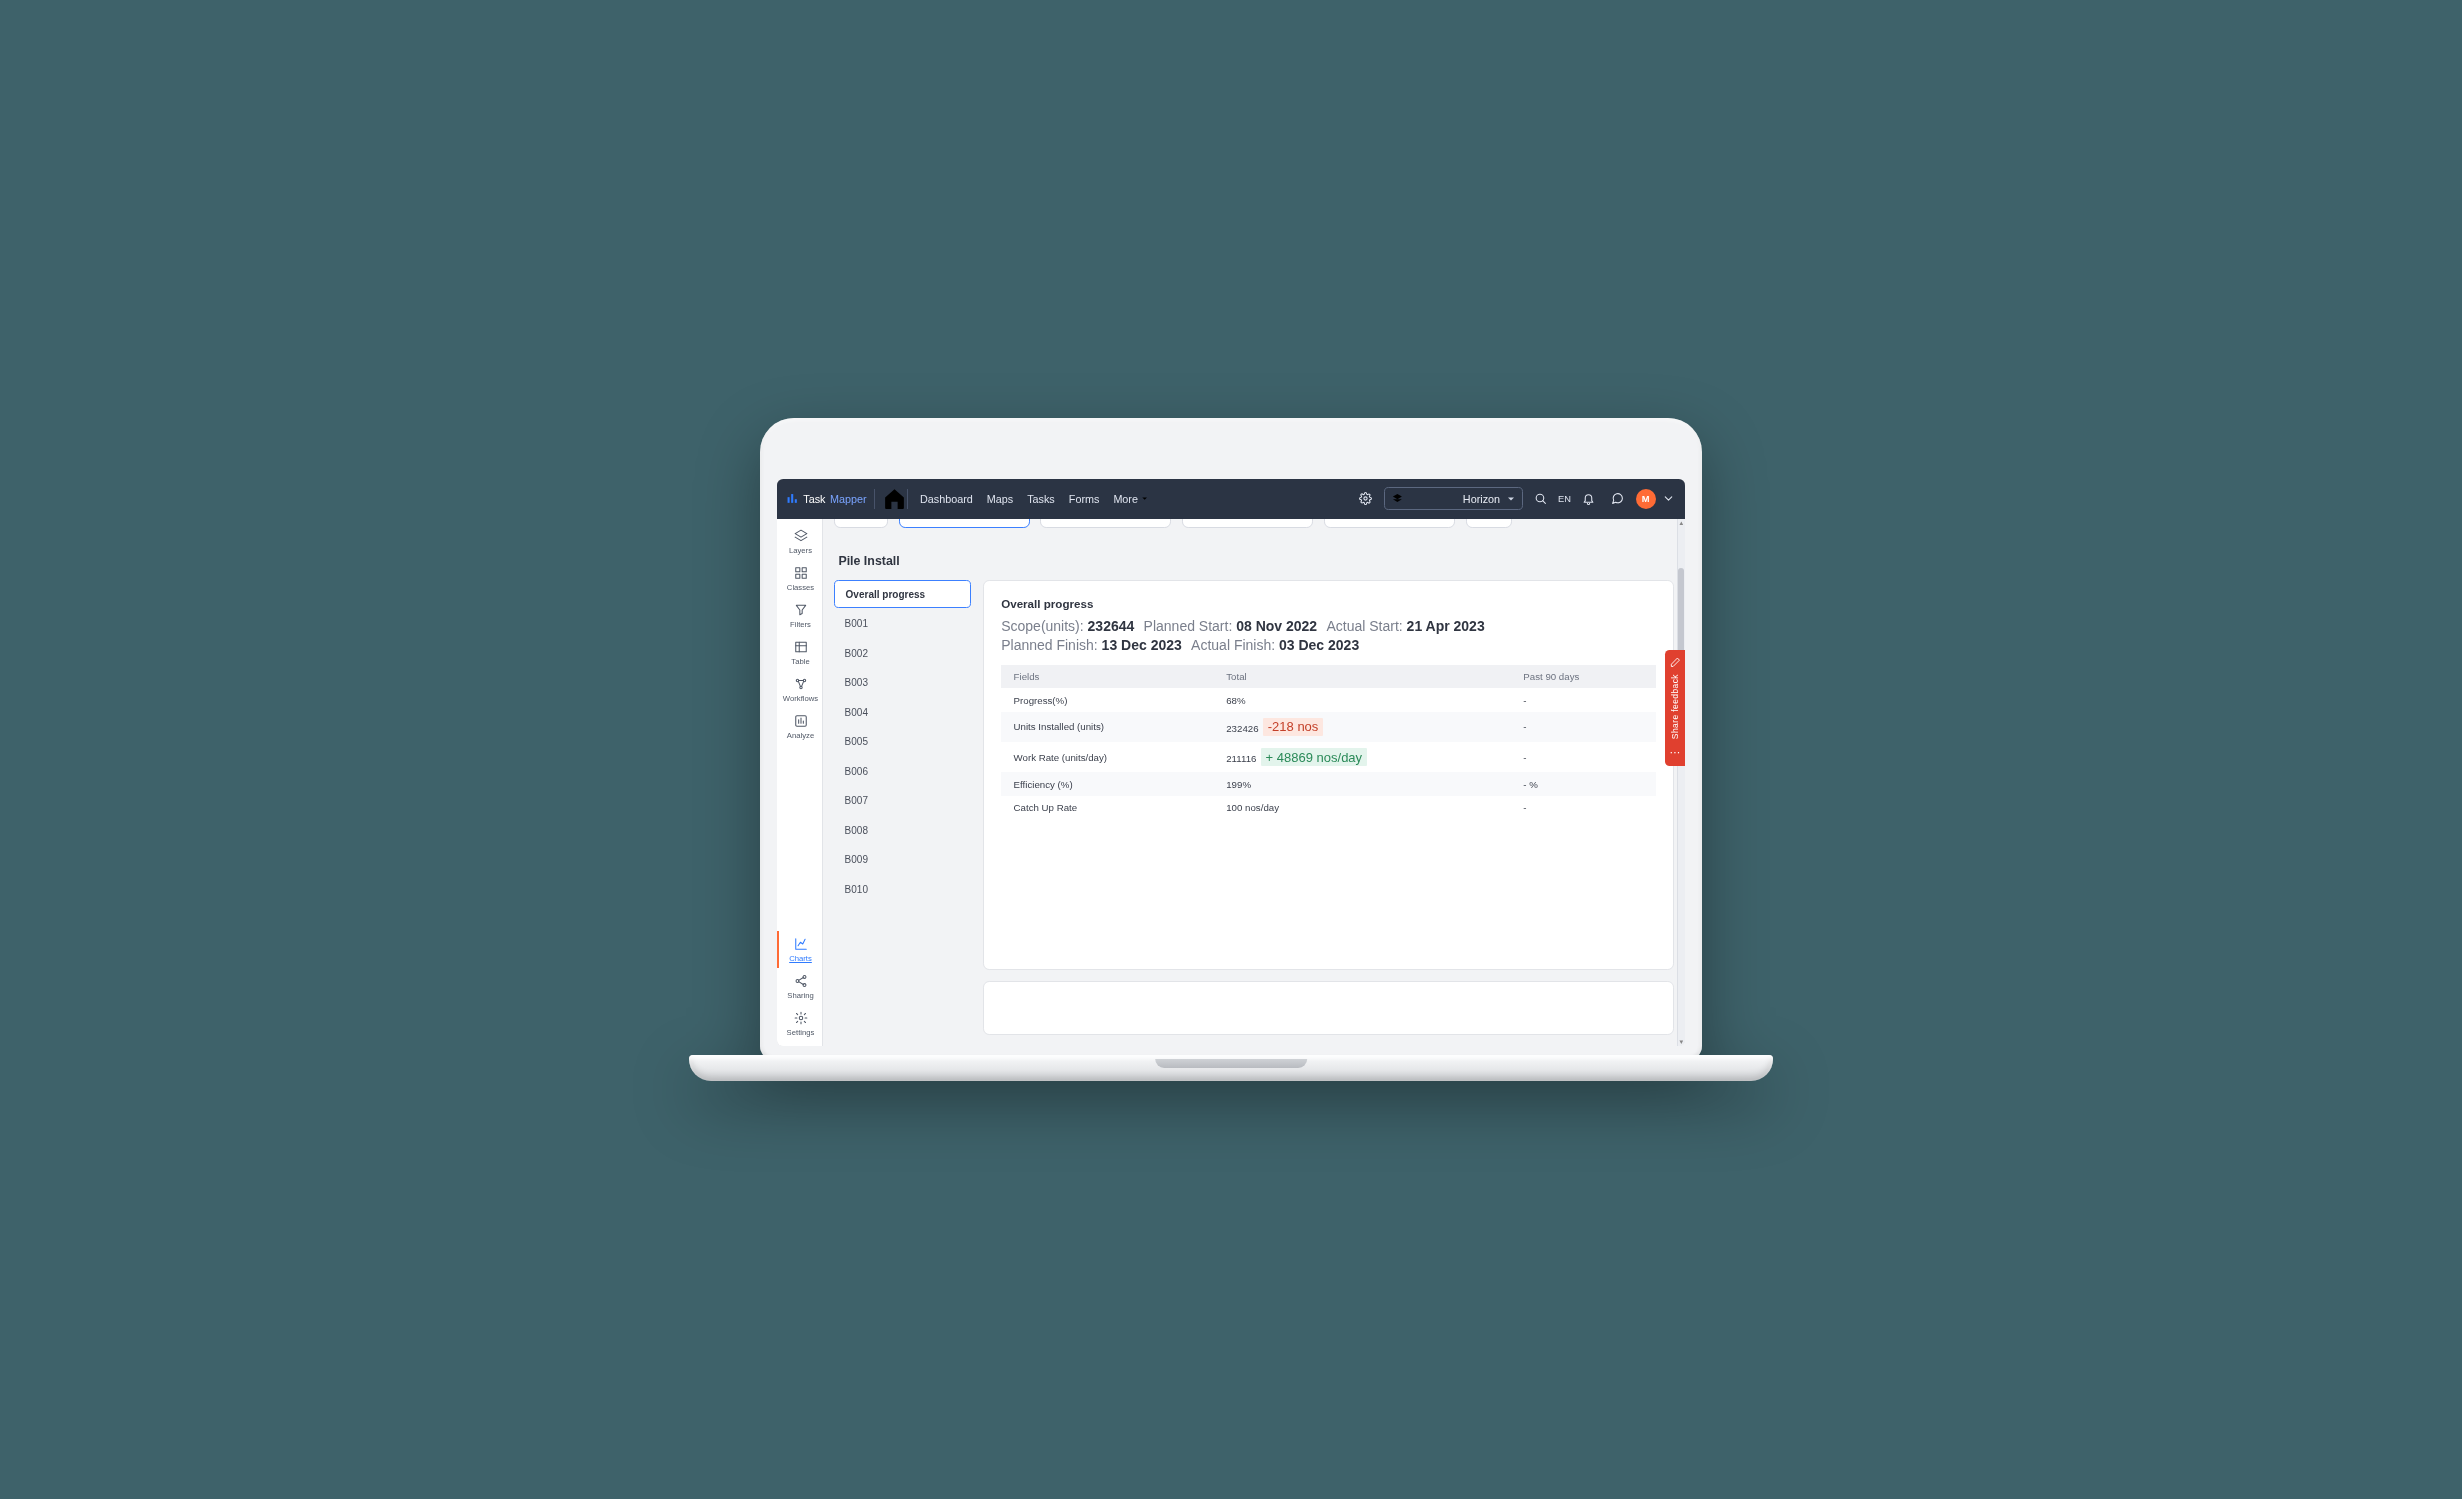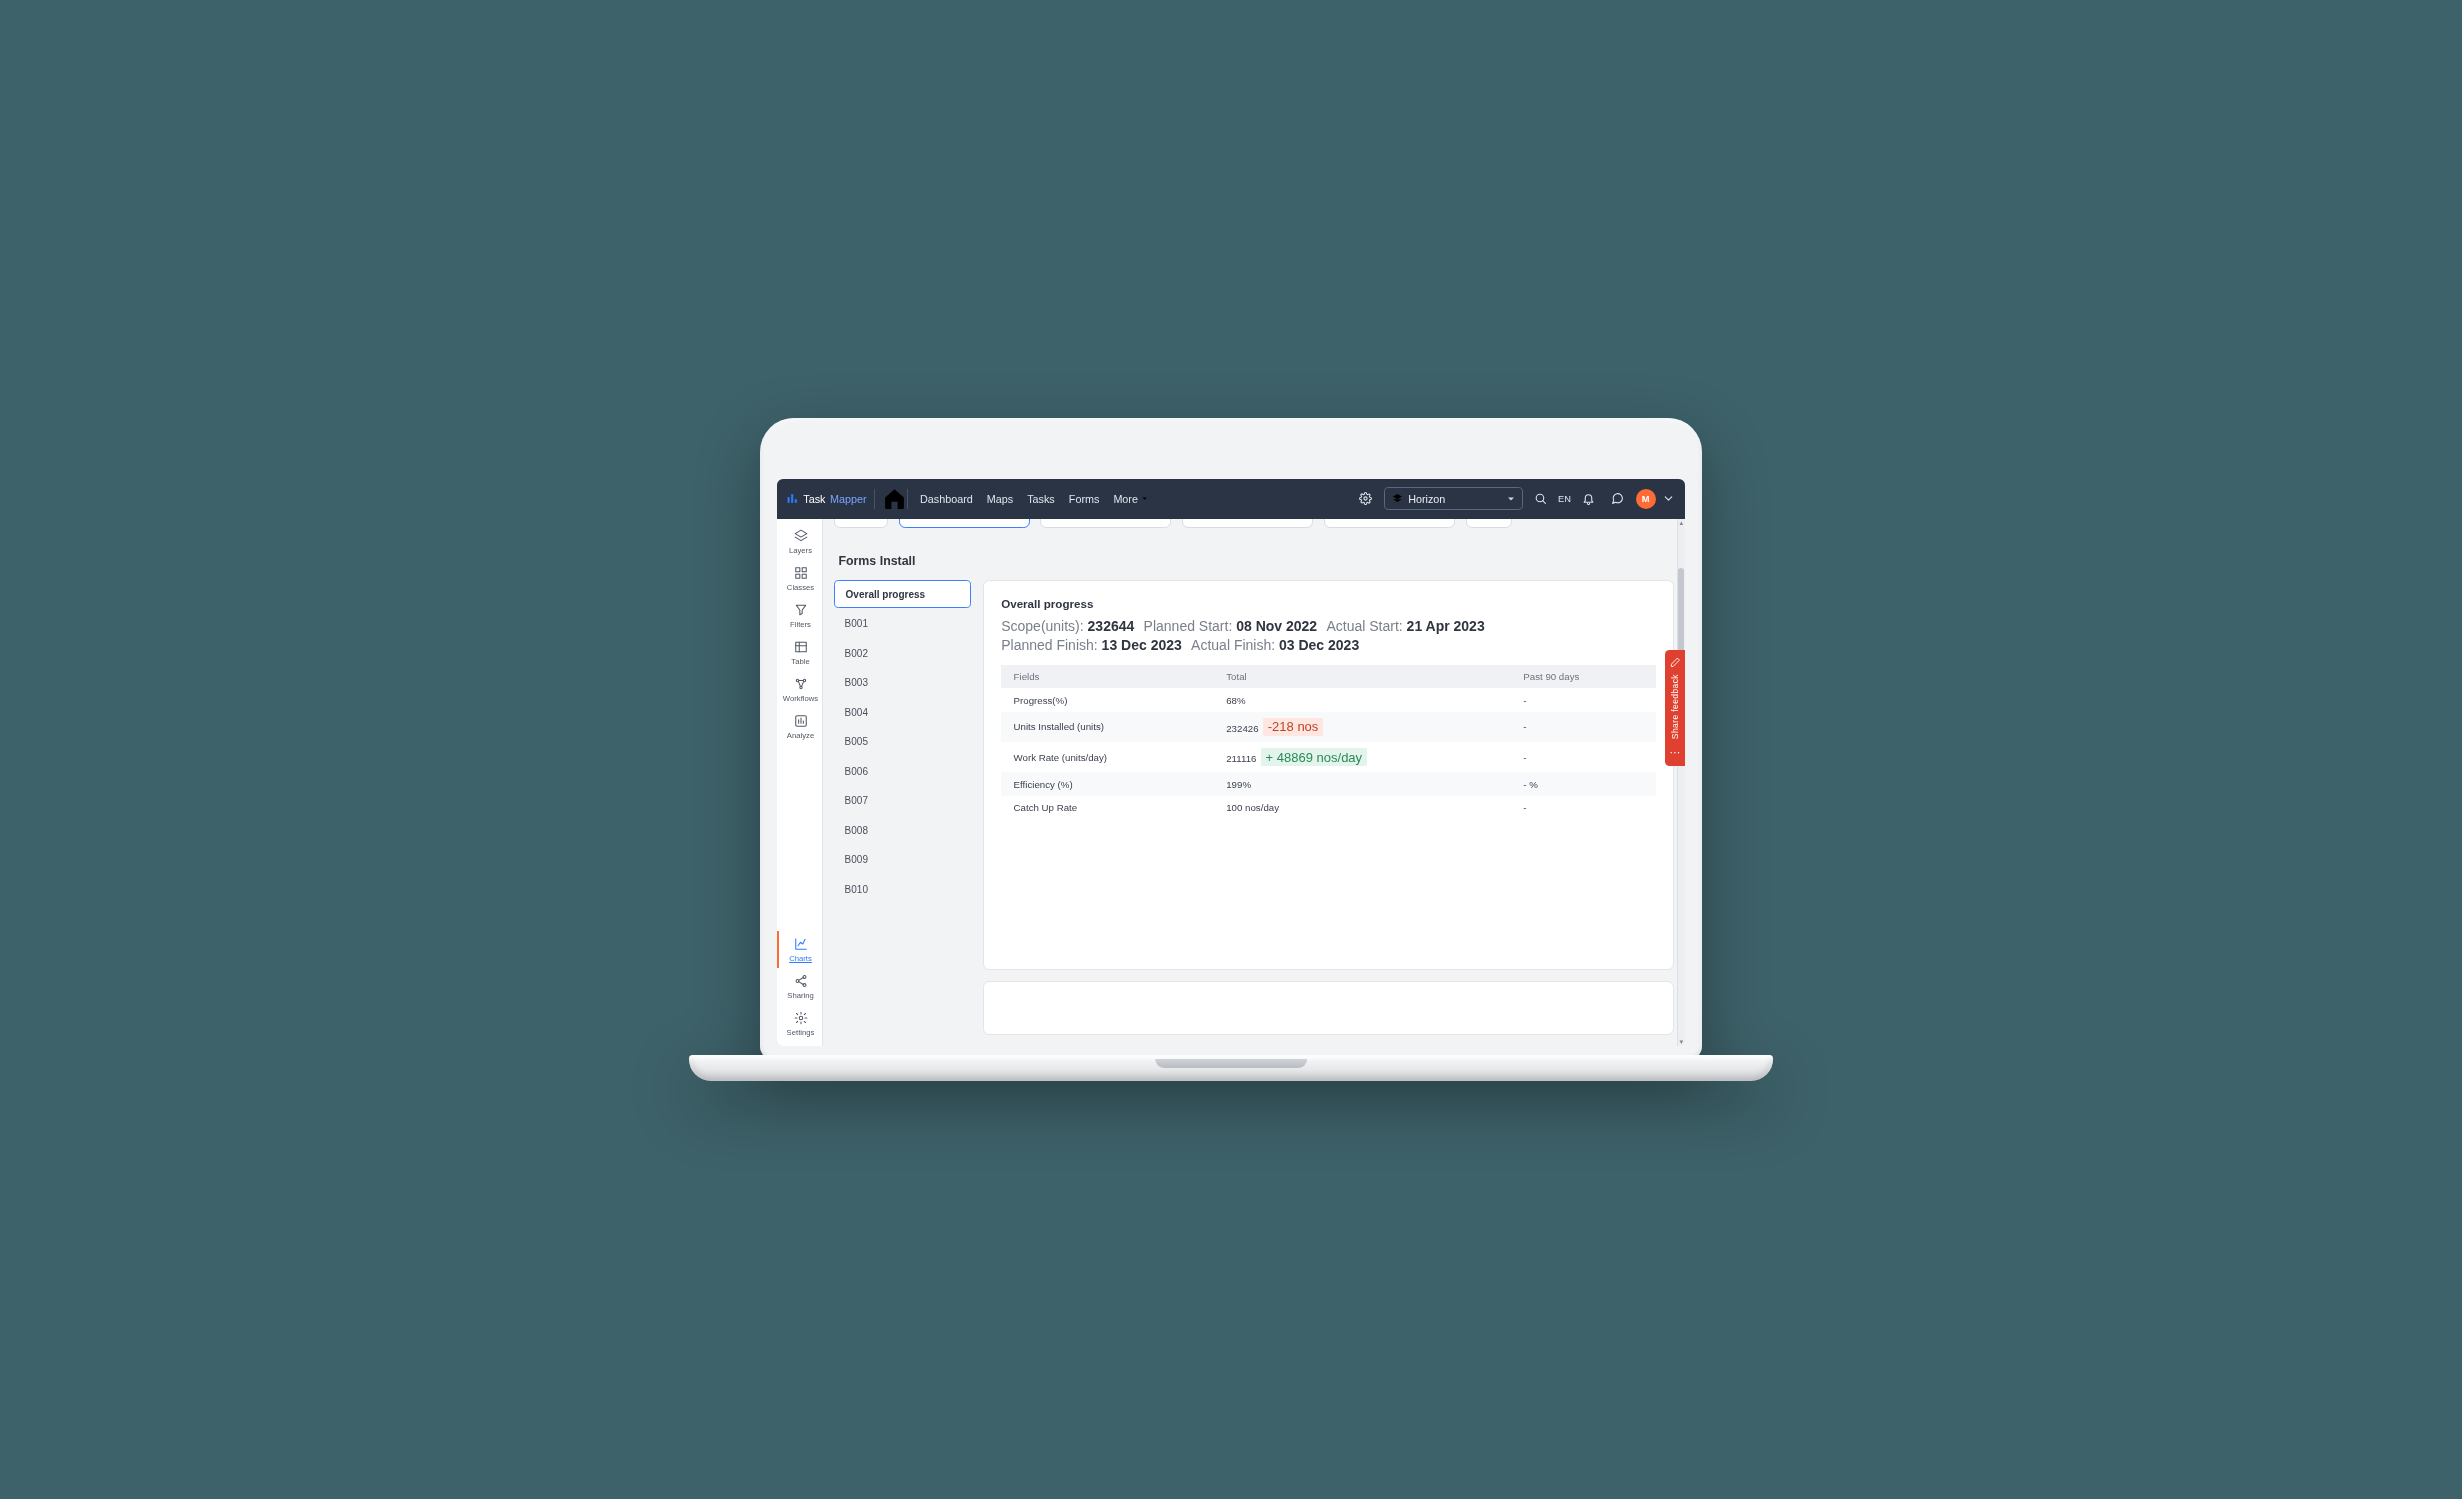--- a/index.html
+++ b/index.html
@@ -40,23 +40,23 @@
   .logo .name { font-weight:500; color:#fff; }
   .logo .suffix{ color:#7aa4ff; }
   .home-icon  { width:26px; display:flex; justify-content:center; border-right:0.8px solid #48536a; height:20px; align-items:center; }
   .nav        { display:flex; gap:14px; margin-left:6.2px; color:#dfe4ef; }
   .nav span   { cursor:pointer; }
   .nav .more  { display:flex; align-items:center; gap:2.3px; }
   .spacer     { flex:1; }
   .iconbtn    { width:23px; height:23px; display:flex; align-items:center; justify-content:center;
                 cursor:pointer; color:#dfe4ef; }
   .iconbtn svg{ width:13px; height:13px; stroke:#dfe4ef; fill:none; stroke-width:2; }
-  .proj-dd    { display:flex; align-items:center; gap:5px; height:23px; min-width:139px;
+  .proj-dd    { display:flex; align-items:center; gap:11px; height:23px; min-width:139px;
                 border:0.8px solid #5c6880; border-radius:4.6px; padding:0 21.6px 0 7.7px;
-                position:relative; cursor:pointer; color:#e8ecf4; }
+                position:relative; cursor:pointer; color:#e8ecf4;justify-content:space-between; }
   .proj-dd::after{ content:""; position:absolute; right:7.7px; top:50%; width:0;height:0;
                    border:3.1px solid transparent; border-top-color:#cfd6e4; transform:translateY(-1.5px);}
   .lang       { font-size:9.3px; color:#dfe4ef; cursor:pointer; }
   .avatar     { width:20px; height:20px; border-radius:50%; background:#ff6b35;
                 color:#fff; font-size:9.3px; font-weight:600; display:flex;
                 align-items:center; justify-content:center;}
 
   
   .shell      { flex:1; display:flex; min-height:0; background:#f2f3f5; position:relative; }
   .leftrail   { width:46px; flex-shrink:0; background:#fff; border-right:0.8px solid #e2e4e8;
@@ -276,21 +276,21 @@
           <div class="content">
             <div class="cards-row">
               <div class="card-stub" style="flex-basis:54px"></div>
               <div class="card-stub sel"></div>
               <div class="card-stub"></div>
               <div class="card-stub"></div>
               <div class="card-stub"></div>
               <div class="card-stub" style="flex-basis:46px"></div>
             </div>
 
-            <h2 class="section">Forms Install</h2>
+            <h2 class="section">Pile Install</h2>
 
             <div class="workarea">
               <div class="sidelist" id="sidelist">
                   <div class="item active">Overall progress</div>
                   <div class="item">B001</div>
                   <div class="item">B002</div>
                   <div class="item">B003</div>
                   <div class="item">B004</div>
                   <div class="item">B005</div>
                   <div class="item">B006</div>

